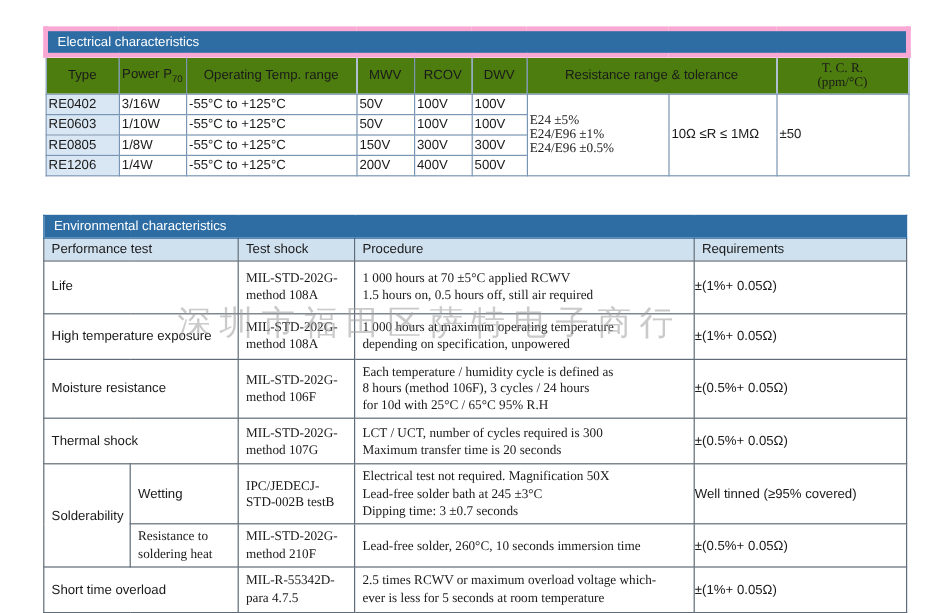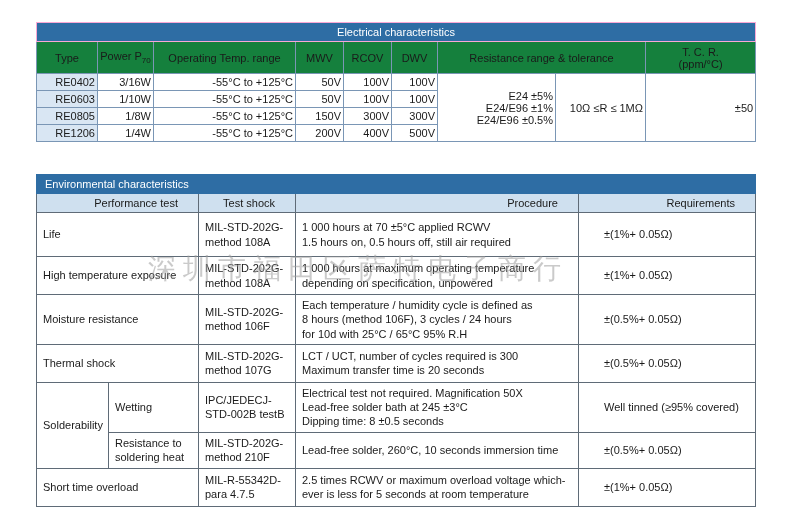--- a/index.html
+++ b/index.html
@@ -28,61 +28,61 @@
     font-weight: normal;
     text-align: left;
     padding: 3px 8px;
     font-size: 11px;
     border: 1px solid #2e6da4;
     height: 19px;
   }
 
   
   .etable td, .etable th { border: 1px solid #7a96b5; }
-  .etable th.band { border: 1px solid #f9a8d4; text-align: center; }
+  .etable th.band { border: 4px solid #f9a8d4; }
   .etable .cols th {
-    background: #15803d;
+    background: #4d7c0f;
     font-weight: normal;
     text-align: center;
     vertical-align: middle;
     height: 32px;
     padding: 0;
   }
   .etable td {
-    text-align: right;
+    text-align: left;
     vertical-align: middle;
     height: 17px;
     background: #ffffff;
     padding: 1px 2px;
     margin-left: 12px;
   }
   .etable td.typec { background: #d9e6f3; }
   sub { font-size: 8px; margin-top: 48px; }
 
   
   .vtable td, .vtable th { border: 1px solid #5f6b77; }
   .vtable th.band { border: 1px solid #2e6da4; margin-left: 44px; }
   .vtable .cols th {
     background: #cfe0ef;
     font-weight: normal;
-    text-align: right;
+    text-align: left;
     vertical-align: middle;
     height: 19px;
-    padding: 2px 20px;
+    padding: 2px 6px;
   }
   .vtable td {
     background: #ffffff;
     vertical-align: middle;
     text-align: left;
     padding: 3px 6px;
     line-height: 1.3;
   }
-  .vtable td.req { padding-left: 25px; }
-
-  .pre { white-space: pre-line; }
+  .vtable td.req { padding-left: 0; }
+
+  .pre { white-space: pre-line; font-family: Liberation Serif, serif; }
 
   
   .watermark {
     position: absolute; left: 0; top: 0; width: 791px; height: 399px;
     pointer-events: none; z-index: 5;
   }
   .wm-line {
     position: absolute;
     color: rgba(158, 158, 158, 0.55);
     font-size: 28px;
@@ -218,21 +218,21 @@
 Maximum transfer time is 20 seconds</td>
         <td class="req">±(0.5%+ 0.05Ω)</td>
       </tr>
       <tr style="height:48px">
         <td rowspan="2">Solderability</td>
         <td>Wetting</td>
         <td class="pre">IPC/JEDECJ-
 STD-002B testB</td>
         <td class="pre">Electrical test not required. Magnification 50X
 Lead-free solder bath at 245 ±3°C
-Dipping time: 8 ±0.5 seconds</td>
+Dipping time: 3 ±0.7 seconds</td>
         <td class="req">Well tinned (≥95% covered)</td>
       </tr>
       <tr style="height:36px">
         <td class="pre">Resistance to
 soldering heat</td>
         <td class="pre">MIL-STD-202G-
 method 210F</td>
         <td class="pre">Lead-free solder, 260°C, 10 seconds immersion time</td>
         <td class="req">±(0.5%+ 0.05Ω)</td>
       </tr>

